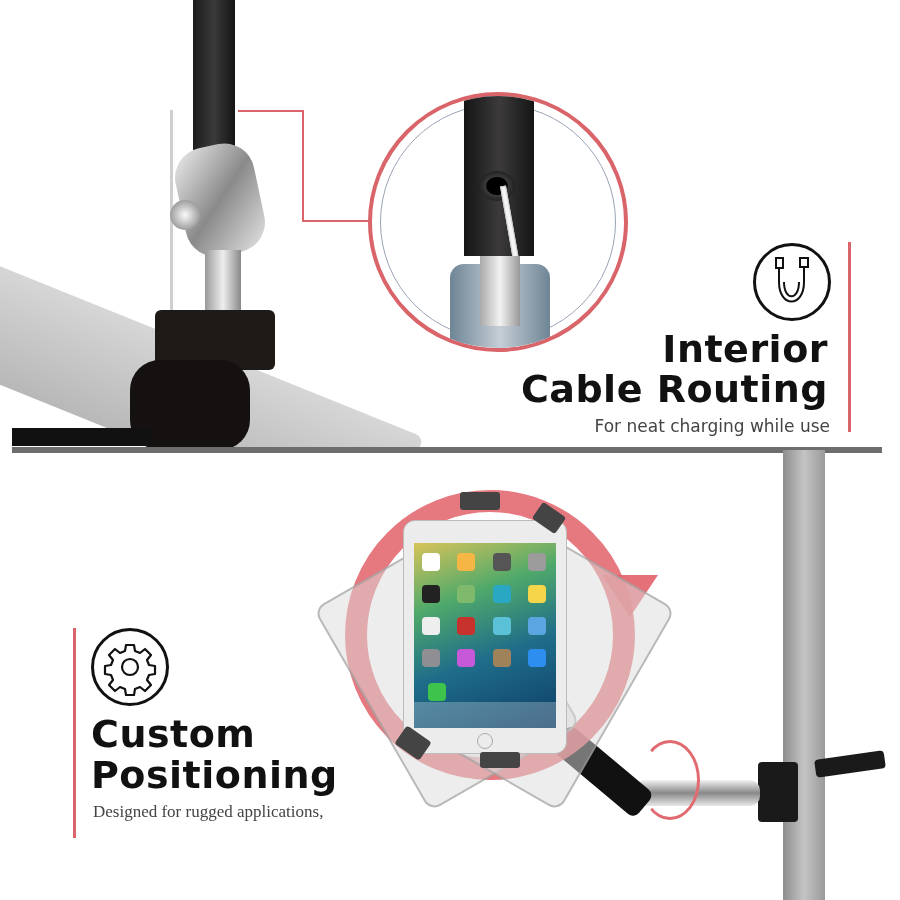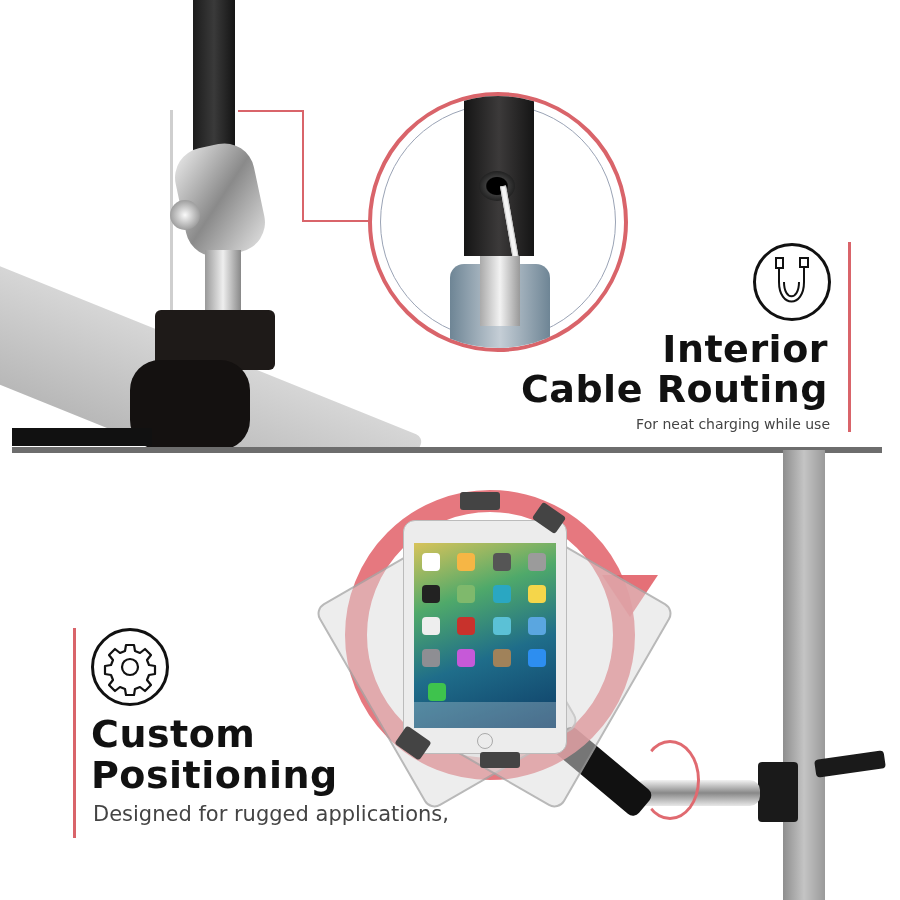--- a/index.html
+++ b/index.html
@@ -52,21 +52,21 @@
       <rect x="44" y="12" width="8" height="9" fill="none" stroke="#111" stroke-width="2"></rect>
       <line x1="23" y1="22" x2="23" y2="36" stroke="#111" stroke-width="2"></line>
       <line x1="48" y1="21" x2="48" y2="36" stroke="#111" stroke-width="2"></line>
       <path d="M23 36 C23 62, 48 62, 48 36" fill="none" stroke="#111" stroke-width="2"></path>
       <path d="M28 36 C28 55, 43 55, 43 36" fill="none" stroke="#111" stroke-width="2"></path>
     </svg>
   </div>
 
   <div class="abs title" style="right:72px;top:330px;font-size:38px;text-align:right;">Interior</div>
   <div class="abs title" style="right:72px;top:370px;font-size:38px;text-align:right;white-space:nowrap;">Cable Routing</div>
-  <div class="abs sub" style="right:70px;top:416px;font-size:14px;text-align:right;white-space:nowrap;">For neat charging while use</div>
+  <div class="abs sub" style="right:70px;top:416px;font-size:17px;text-align:right;white-space:nowrap;">For neat charging while use</div>
   <div class="abs red-line" style="left:848px;top:242px;width:3px;height:190px;"></div>
 </div>
 
 <div class="divider"></div>
 
 <div class="panel bottom">
 
   <div class="abs" style="left:783px;top:0;width:42px;height:450px;background:linear-gradient(90deg,#8e8e8e,#c4c4c4,#9a9a9a);"></div>
 
   <div class="abs" style="left:758px;top:312px;width:40px;height:60px;background:#1a1a1a;border-radius:4px;"></div>
@@ -119,14 +119,14 @@
     <svg width="72" height="72" viewBox="0 0 72 72" style="position:absolute;left:0;top:0;">
       <path d="M32 14 h8 l1 6 l5 2 l5 -4 l6 6 l-4 5 l2 5 l6 1 v8 l-6 1 l-2 5 l4 5 l-6 6 l-5 -4 l-5 2 l-1 6 h-8 l-1 -6 l-5 -2 l-5 4 l-6 -6 l4 -5 l-2 -5 l-6 -1 v-8 l6 -1 l2 -5 l-4 -5 l6 -6 l5 4 l5 -2 z" fill="none" stroke="#111" stroke-width="2.2" stroke-linejoin="round"></path>
       <circle cx="36" cy="36" r="8" fill="none" stroke="#111" stroke-width="2.2"></circle>
     </svg>
   </div>
 
   <div class="abs red-line" style="left:73px;top:178px;width:3px;height:210px;"></div>
 
   <div class="abs title" style="left:91px;top:306px;font-size:38px;">Positioning</div>
   <div class="abs title" style="left:91px;top:265px;font-size:38px;">Custom</div>
-  <div class="abs sub" style="left:93px;top:352px;font-size:21px;white-space:nowrap;">Designed for rugged applications,</div>
+  <div class="abs sub" style="left:93px;top:352px;font-size:17px;white-space:nowrap;font-family:Liberation Serif, serif;">Designed for rugged applications,</div>
 </div>
 
 </body></html>

